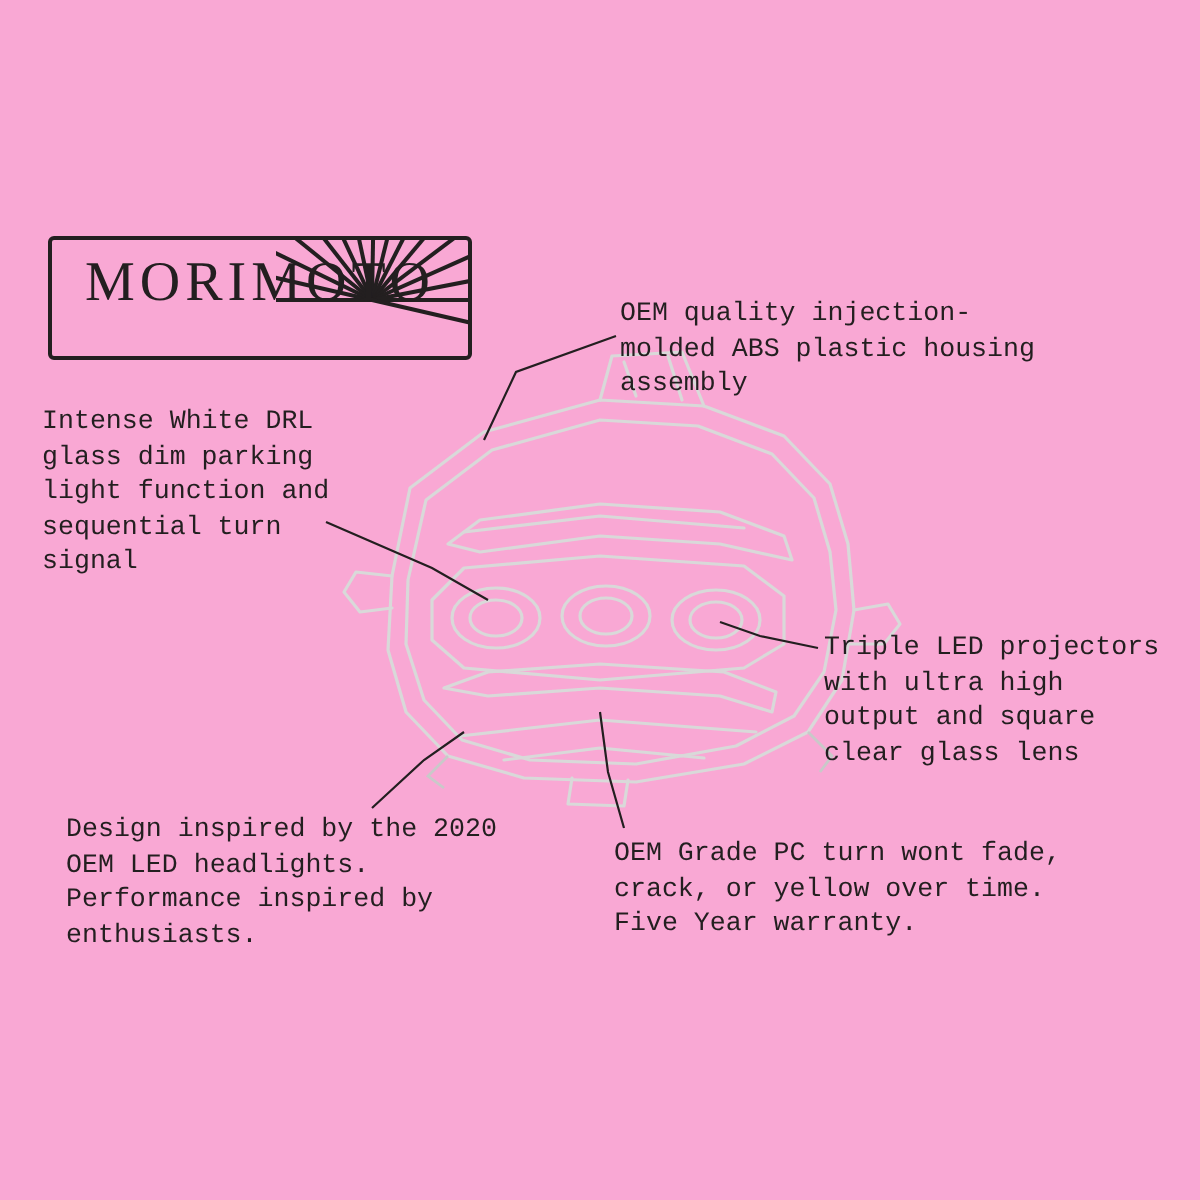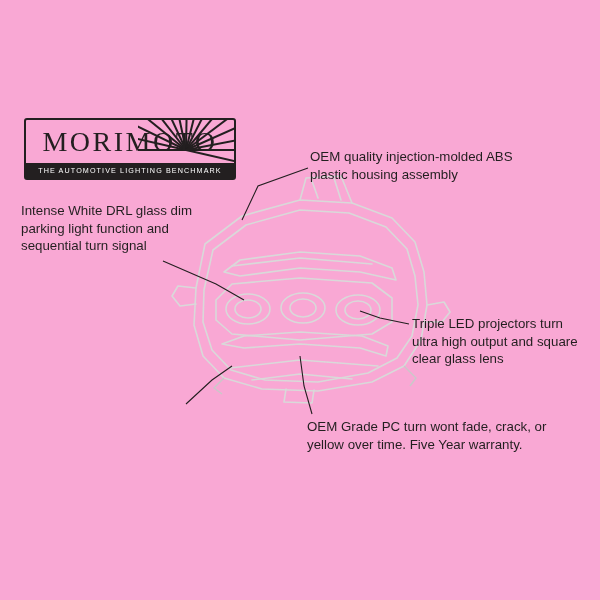--- a/index.html
+++ b/index.html
@@ -80,21 +80,21 @@
     color: #ffffff;
     font-family: "Liberation Sans", sans-serif;
     font-size: 7.2px;
     letter-spacing: 1.1px;
     white-space: nowrap;
   }
 
   
   .callout {
     position: absolute;
-    font-family: Liberation Sans, sans-serif;
+    font-family: Liberation Mono, monospace;
     font-size: 13.3px;
     line-height: 1.32;
     color: #231f20;
   }
   #callout-housing   { left: 310px; top: 148px; width: 215px; }
   #callout-drl       { left: 21px;  top: 202px; width: 175px; }
   #callout-projector { left: 412px; top: 315px; width: 175px; }
   #callout-design    { left: 33px;  top: 406px; width: 240px; }
   #callout-pclens    { left: 307px; top: 418px; width: 250px; }
 
@@ -192,27 +192,25 @@
       <div class="ray" style="transform: rotate(284deg);"></div>
       <div class="ray" style="transform: rotate(297deg);"></div>
       <div class="ray" style="transform: rotate(310deg);"></div>
       <div class="ray" style="transform: rotate(323deg);"></div>
       <div class="ray" style="transform: rotate(336deg);"></div>
       <div class="ray" style="transform: rotate(349deg);"></div>
       <div class="ray" style="transform: rotate(0deg);"></div>
       <div class="ray" style="transform: rotate(13deg);"></div>
     </div>
     <div class="logo-wordmark">MORIMOTO</div>
-    <div class="logo-tagline-wrap">
-      <span class="logo-tagline">THE AUTOMOTIVE LIGHTING BENCHMARK</span>
-    </div>
   </div>
 
   <div class="callout" id="callout-housing">OEM quality injection-molded ABS plastic housing assembly</div>
 
   <div class="callout" id="callout-drl">Intense White DRL glass dim parking light function and sequential turn signal</div>
 
-  <div class="callout" id="callout-projector">Triple LED projectors turn ultra high output and square clear glass lens</div>
-
+  <div class="callout" id="callout-projector">Triple LED projectors with ultra high output and square clear glass lens</div>
+
+  <div class="callout" id="callout-design">Design inspired by the 2020 OEM LED headlights. Performance inspired by enthusiasts.</div>
 
   <div class="callout" id="callout-pclens">OEM Grade PC turn wont fade, crack, or yellow over time. Five Year warranty.</div>
 
 </div>
 
 </body></html>

